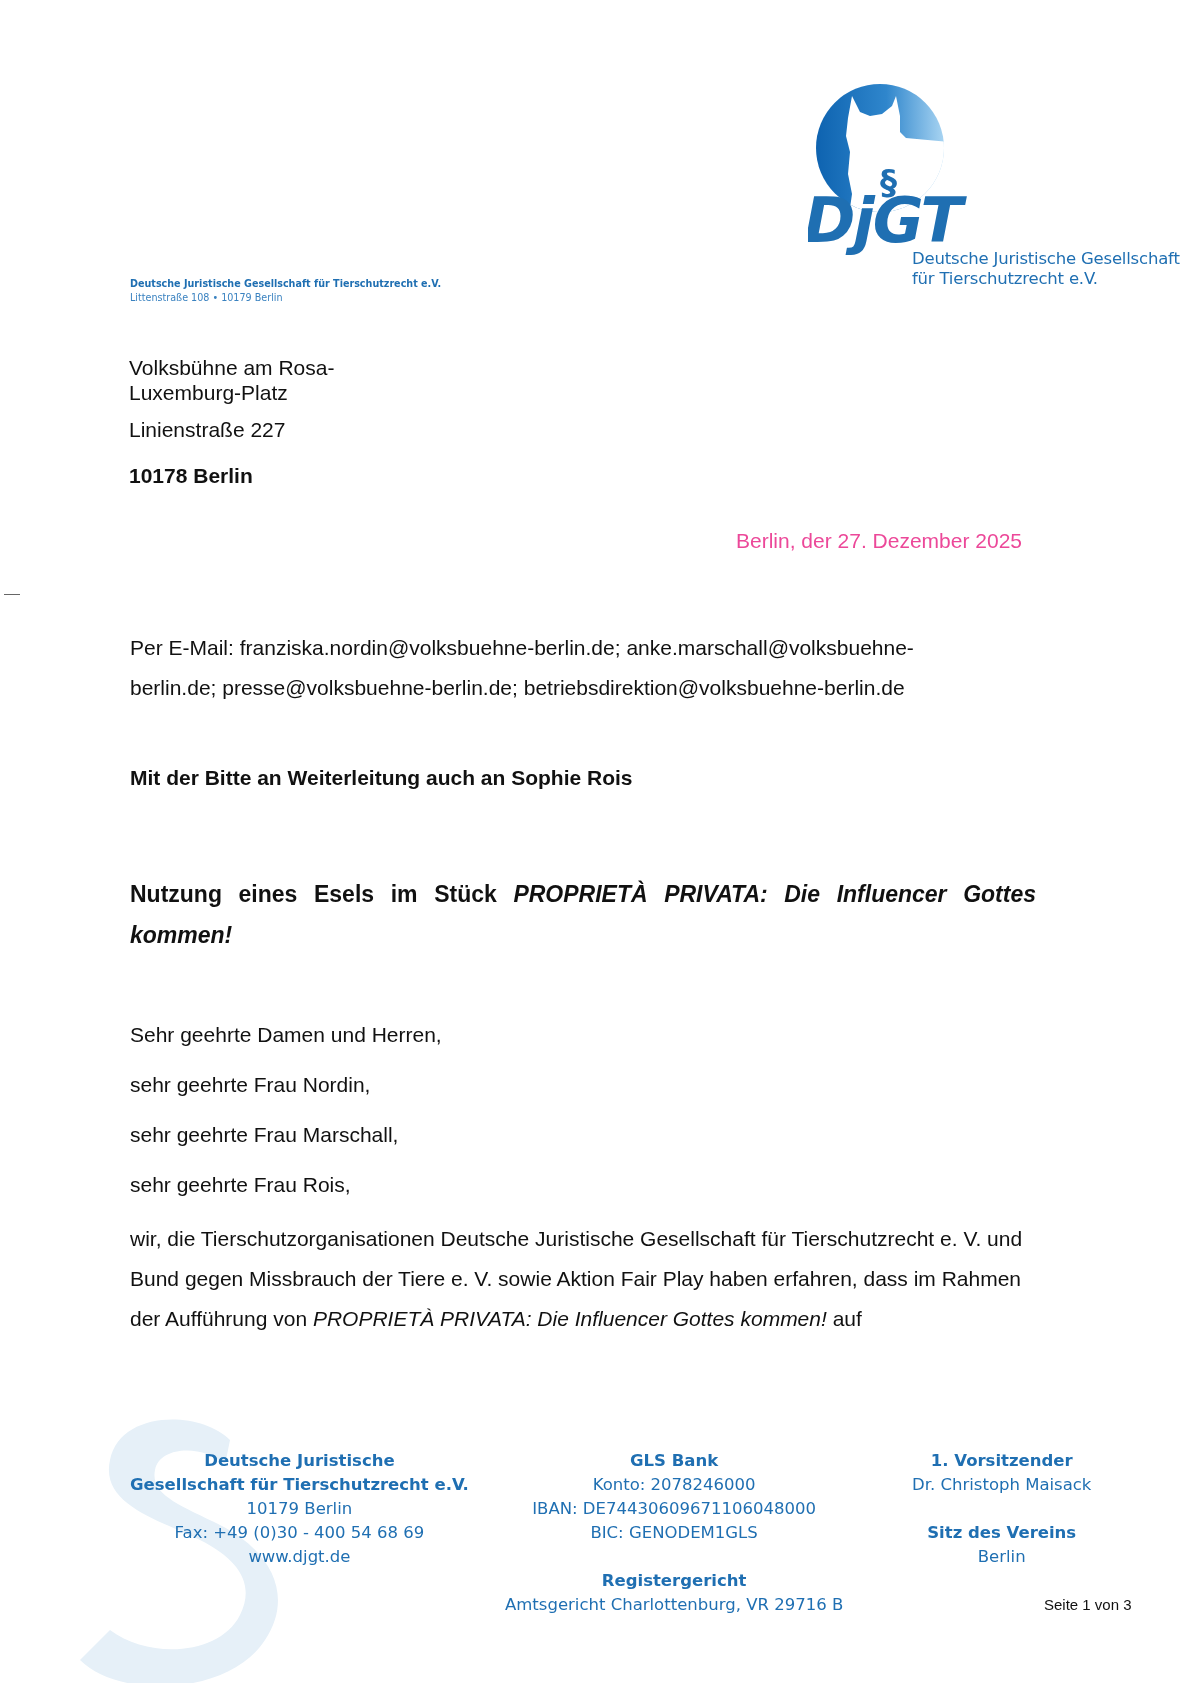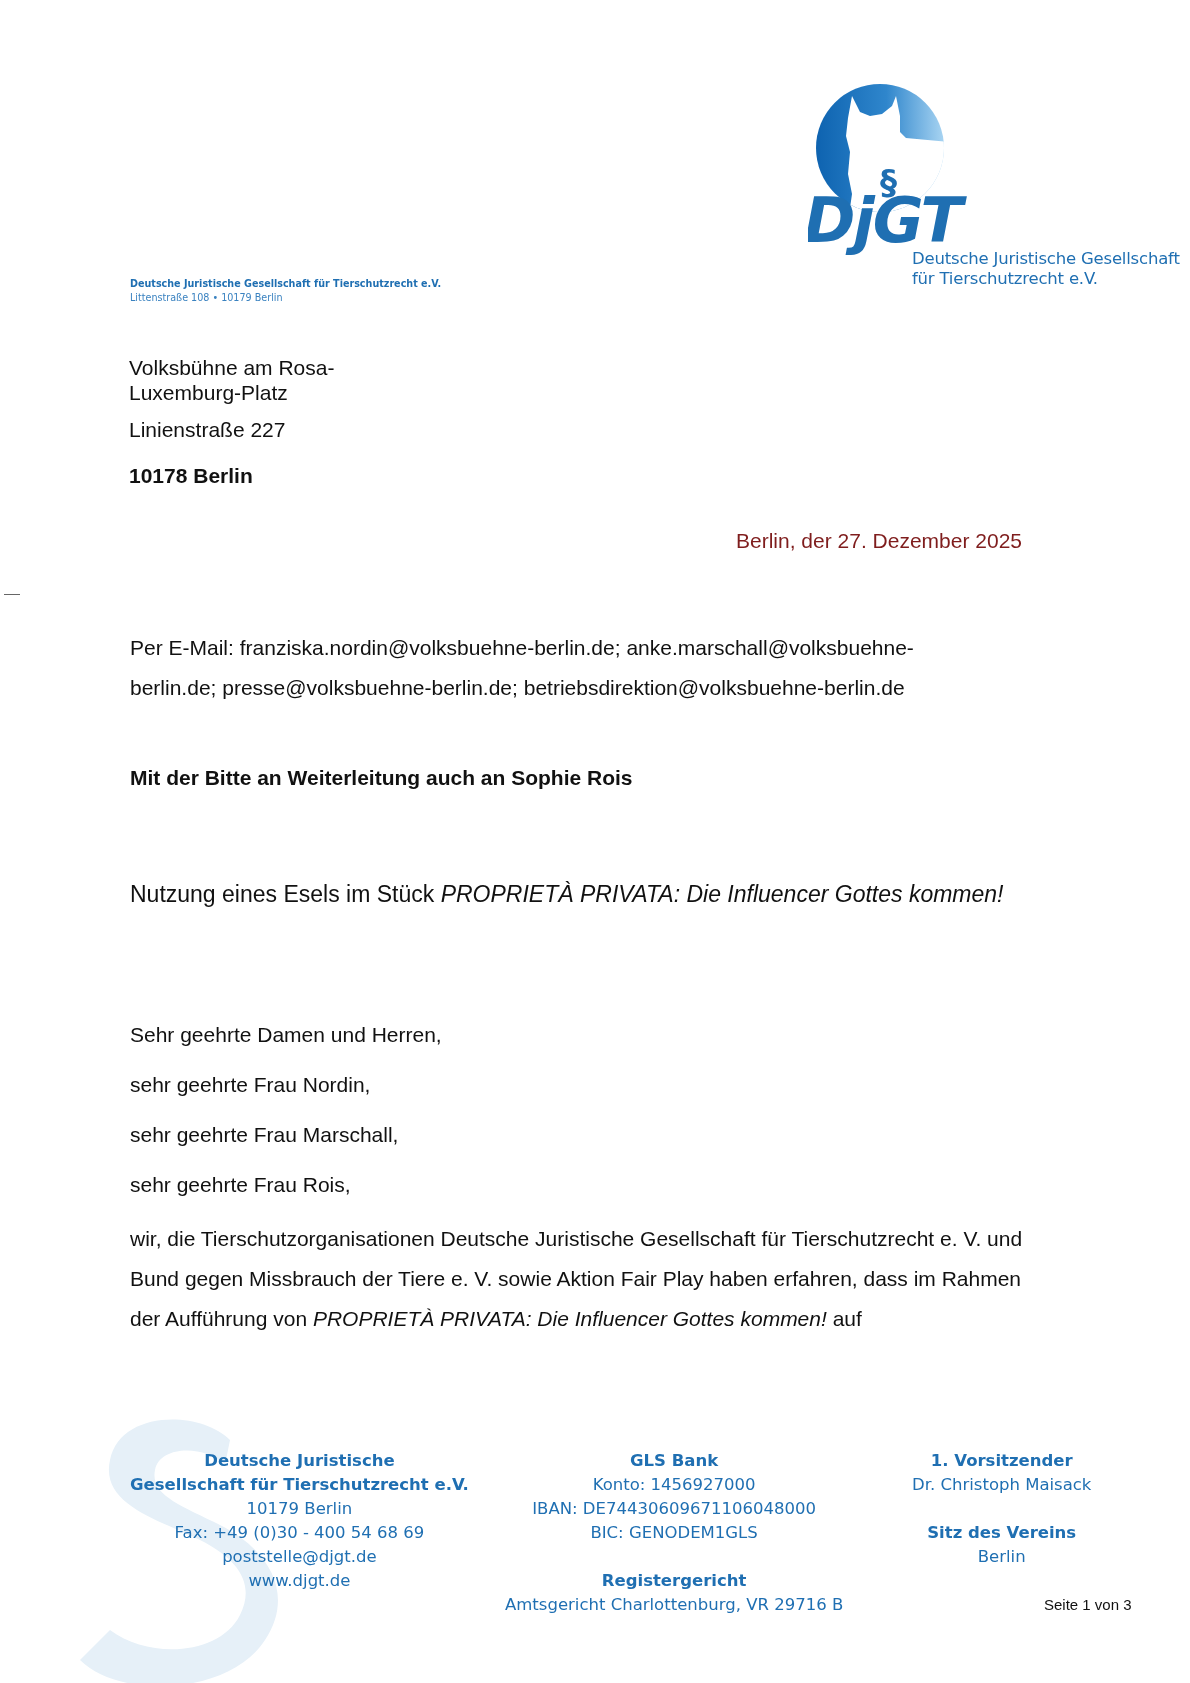--- a/index.html
+++ b/index.html
@@ -18,27 +18,27 @@
     .sender { left: 130px; top: 277px; font-size: 10px; line-height: 14px; color: #1f6fb2; }
     .sender .org { font-weight: bold; font-size: 9.6px; }
     .sender .addr { font-size: 9.6px; color: #3a82c0; }
 
     .margin-mark { left: 4px; top: 594px; width: 16px; height: 1px; background: #666; }
 
     
     .recipient { left: 129px; top: 355px; font-size: 21px; line-height: 25px; color: #111; }
     .recipient div { white-space: nowrap; }
 
-    .date { left: 736px; top: 529px; font-size: 21px; color: #7f1d1d; }
+    .date { left: 736px; top: 529px; font-size: 21px; color: #ec4899; }
 
     .email { left: 130px; top: 628px; width: 860px; font-size: 21px; line-height: 40px; color: #111; }
 
     .forward { left: 130px; top: 766px; font-size: 21px; font-weight: bold; color: #111; }
 
-    .subject { left: 130px; top: 874px; width: 906px; font-size: 23px; line-height: 41px; font-weight: normal; color: #111; text-align: justify; text-align-last: left; }
+    .subject { left: 130px; top: 874px; width: 906px; font-size: 23px; line-height: 41px; font-weight: bold; color: #111; text-align: justify; text-align-last: left; }
     .subject .it { font-style: italic; }
 
     .salutation { left: 130px; top: 1018px; font-size: 21px; color: #111; }
     .salutation div { height: 50px; line-height: 34px; }
 
     .body-text { left: 130px; top: 1219px; width: 910px; font-size: 21px; line-height: 40px; color: #111; }
     .body-text .it { font-style: italic; }
 
     
     #watermark { left: 80px; top: 1410px; width: 230px; height: 273px; }
@@ -118,27 +118,26 @@
 
 <svg id="watermark" class="abs" viewBox="0 0 230 273">
   <path fill="#e6f0f8" d="M150 30 C120 0 40 0 30 50 C20 95 80 110 120 130 C160 150 175 175 160 205 C140 245 70 250 30 220 L0 250 C40 290 150 285 185 230 C215 185 190 140 140 115 C100 95 70 85 75 60 C80 35 125 35 145 55 Z"></path>
 </svg>
 
 <div class="abs foot f1 sans-logo">
   <div><b>Deutsche Juristische</b></div>
   <div><b>Gesellschaft für Tierschutzrecht e.V.</b></div>
   <div>10179 Berlin</div>
   <div>Fax: +49 (0)30 - 400 54 68 69</div>
-  <div>poststelle@djgt.de</div>
   <div>www.djgt.de</div>
 </div>
 
 <div class="abs foot f2 sans-logo">
   <div><b>GLS Bank</b></div>
-  <div>Konto: 1456927000</div>
+  <div>Konto: 2078246000</div>
   <div>IBAN: DE74430609671106048000</div>
   <div>BIC: GENODEM1GLS</div>
   <div class="gap"></div>
   <div><b>Registergericht</b></div>
   <div>Amtsgericht Charlottenburg, VR 29716 B</div>
 </div>
 
 <div class="abs foot f3 sans-logo">
   <div><b>1. Vorsitzender</b></div>
   <div>Dr. Christoph Maisack</div>

